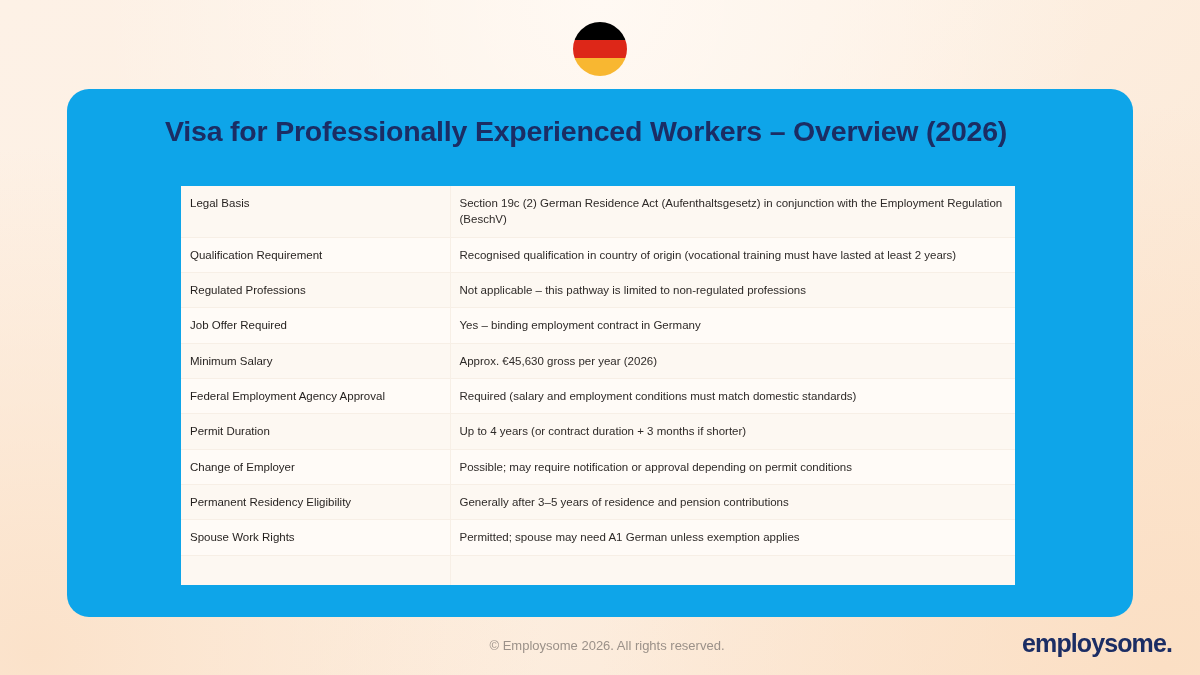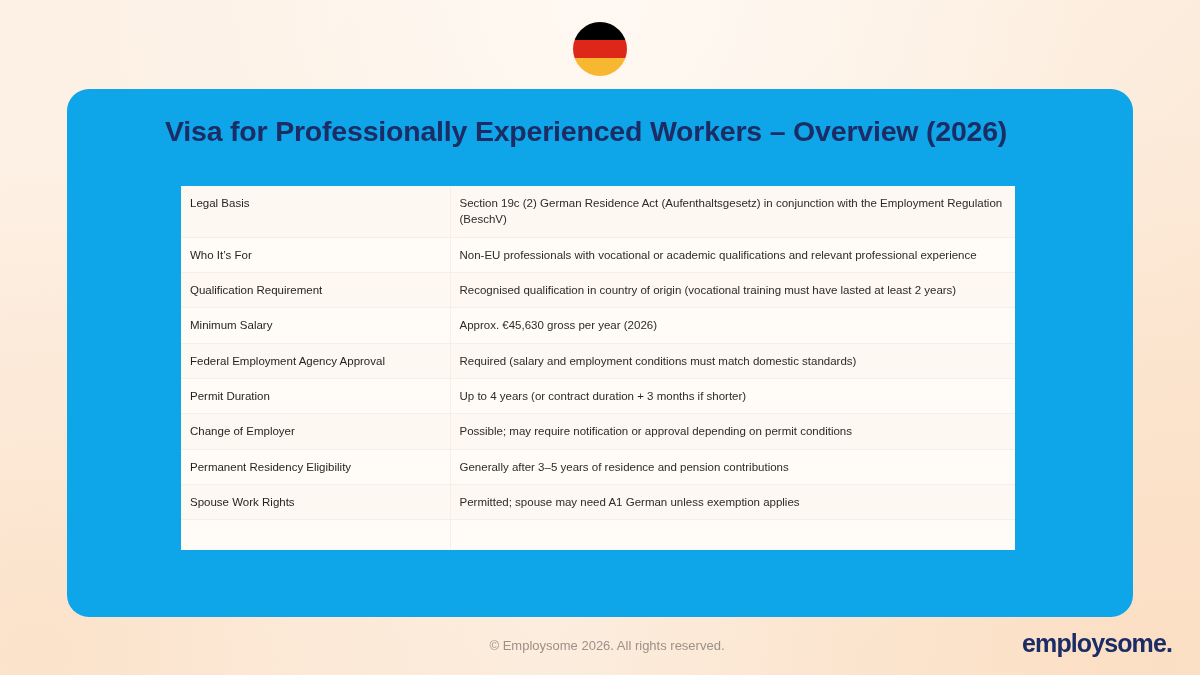--- a/index.html
+++ b/index.html
@@ -145,26 +145,30 @@
 
   <div class="page-title">Visa for Professionally Experienced Workers – Overview (2026)</div>
 
   <table class="table">
     <tbody>
         <tr>
           <td class="col-label">Legal Basis</td>
           <td class="col-value">Section 19c (2) German Residence Act (Aufenthaltsgesetz) in conjunction with the Employment Regulation (BeschV)</td>
         </tr>
         <tr>
-          <td class="col-label">Who It’s For</td>
-          <td class="col-value">Non-EU professionals with vocational or academic qualifications and relevant professional experience</td>
-        </tr>
-        <tr>
           <td class="col-label">Qualification Requirement</td>
           <td class="col-value">Recognised qualification in country of origin (vocational training must have lasted at least 2 years)</td>
+        </tr>
+        <tr>
+          <td class="col-label">Regulated Professions</td>
+          <td class="col-value">Not applicable – this pathway is limited to non-regulated professions</td>
+        </tr>
+        <tr>
+          <td class="col-label">Job Offer Required</td>
+          <td class="col-value">Yes – binding employment contract in Germany</td>
         </tr>
         <tr>
           <td class="col-label">Minimum Salary</td>
           <td class="col-value">Approx. €45,630 gross per year (2026)</td>
         </tr>
         <tr>
           <td class="col-label">Federal Employment Agency Approval</td>
           <td class="col-value">Required (salary and employment conditions must match domestic standards)</td>
         </tr>
         <tr>

